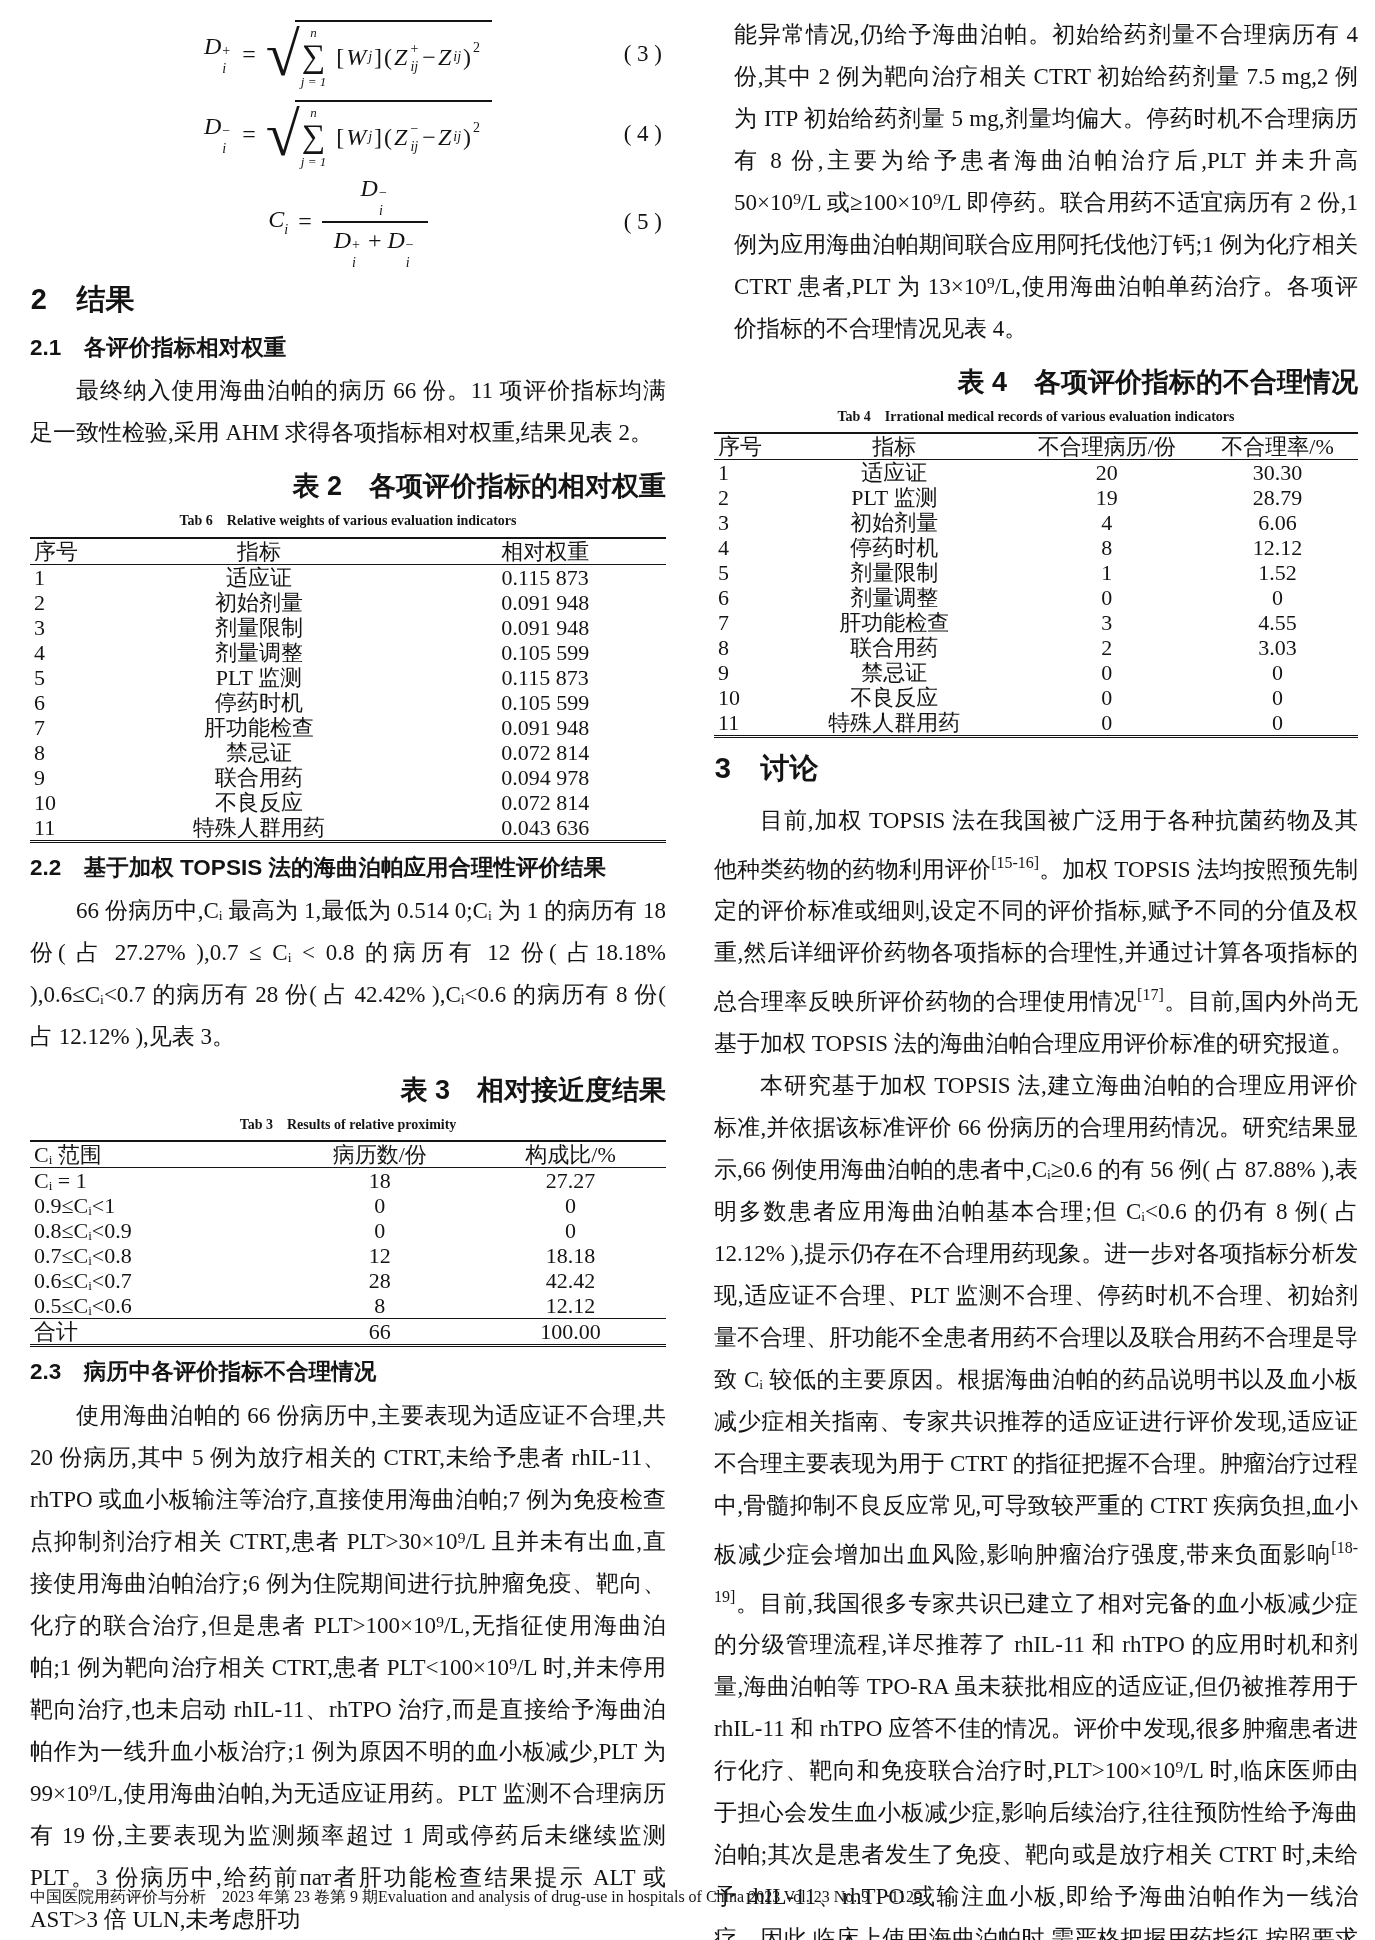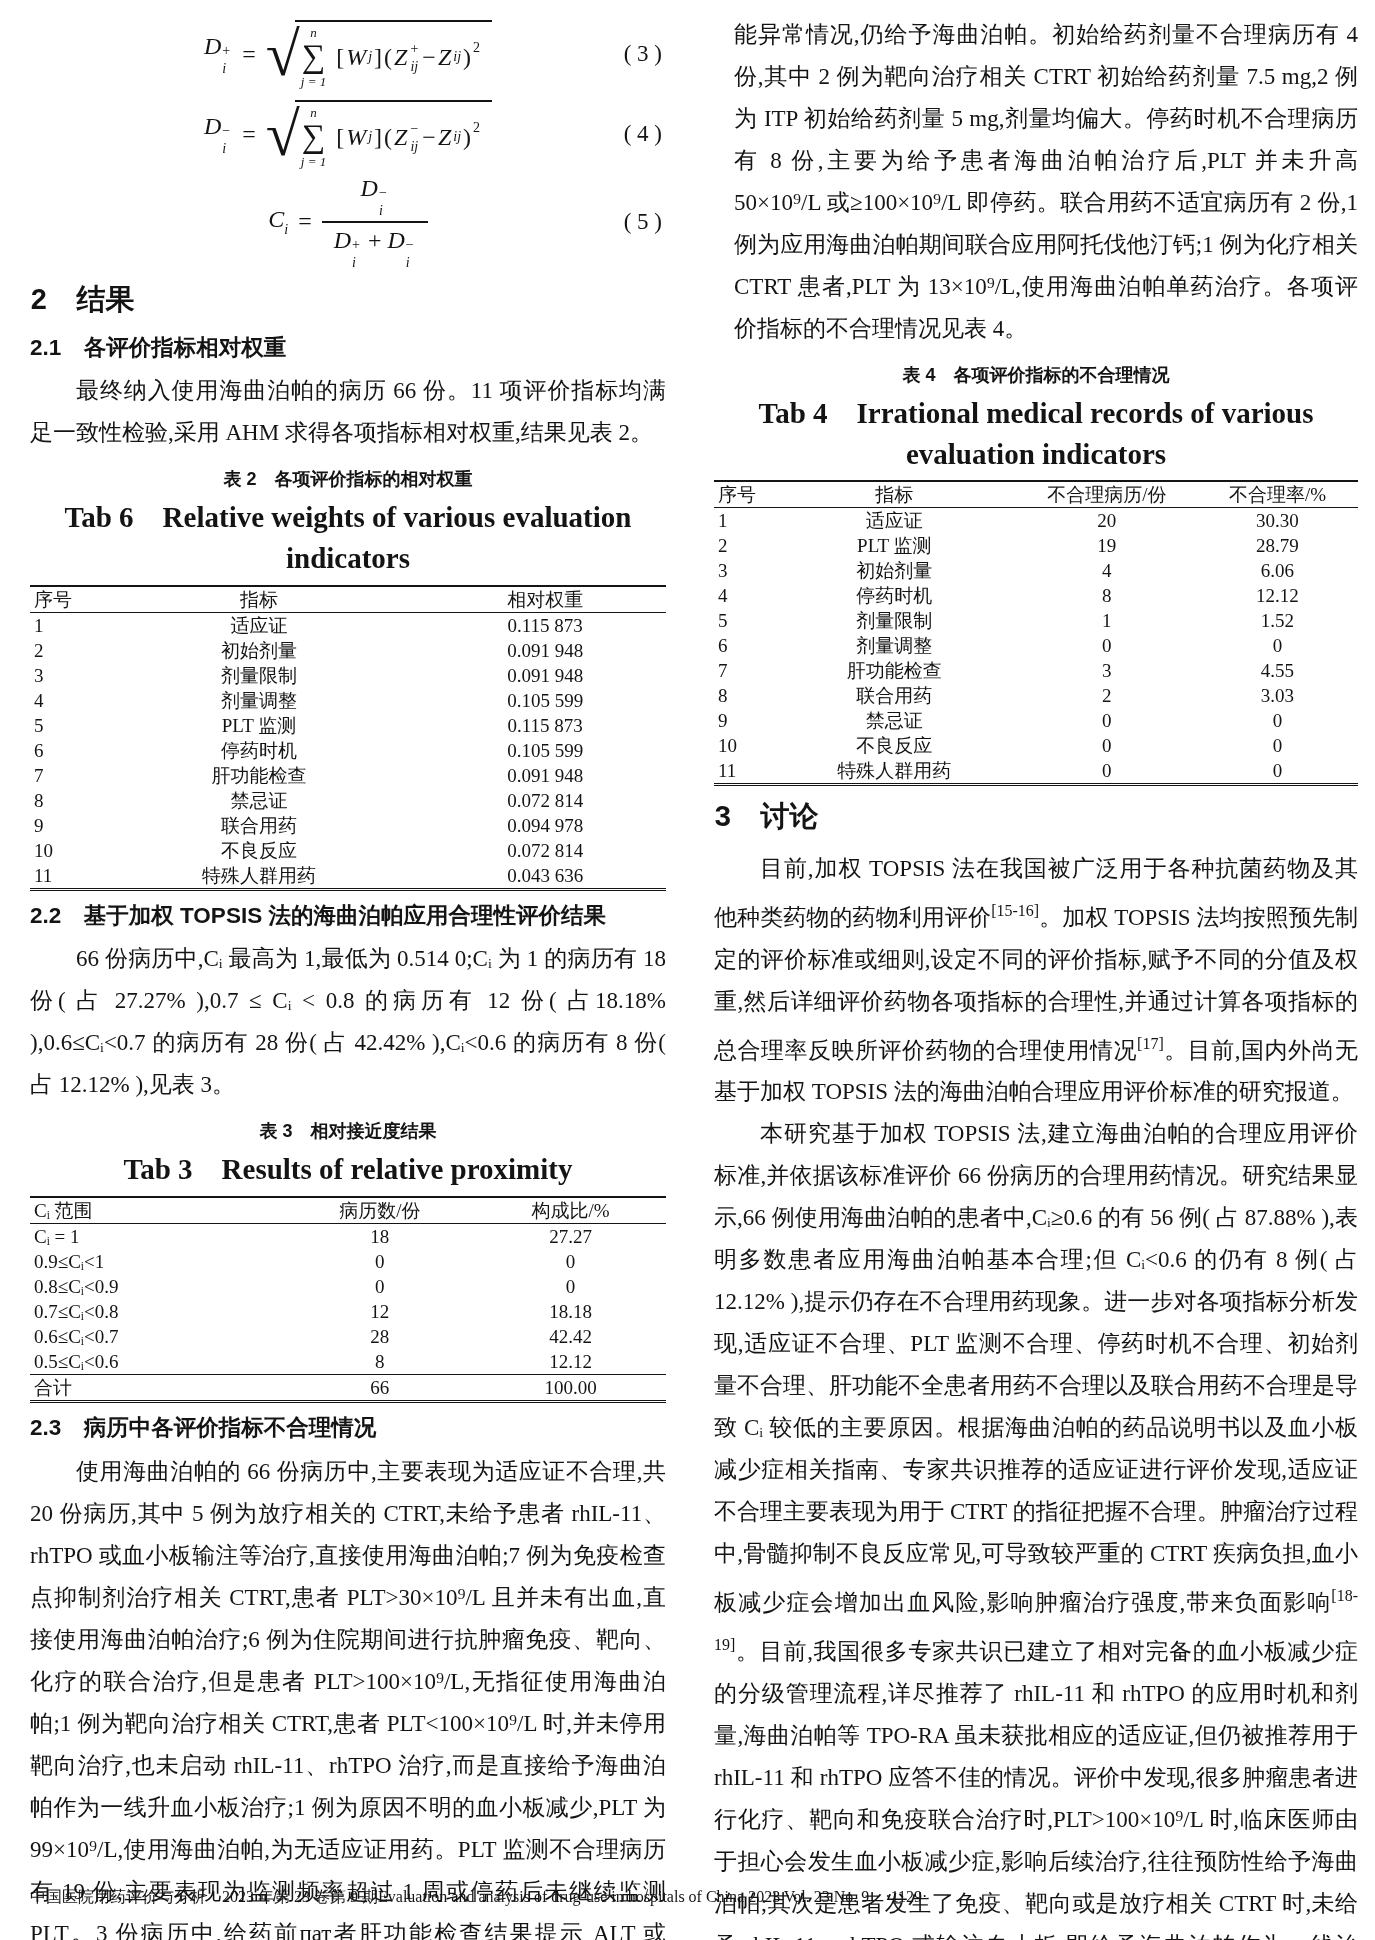--- a/index.html
+++ b/index.html
@@ -33,27 +33,27 @@
   
   h2.sec{font-family:Liberation Mono, monospace;font-size:29px;font-weight:700;
          margin:14px 0 10px;line-height:1.3;}
   h3.subsec{font-family:"Liberation Sans",sans-serif;font-size:22.5px;font-weight:700;
             margin:8px 0 6px;line-height:1.5;}
   p.body{margin:0;font-size:23px;line-height:42px;text-align:justify;text-indent:2em;}
   p.noindent{text-indent:0;margin-left:20px;}
   sup.ref{font-size:16px;}
 
   
-  .cap-zh{font-family:"Liberation Sans",sans-serif;font-weight:700;font-size:18px;
-          text-align:center;margin:12px 0 4px;line-height:1.5;}
-  .cap-en{font-family:"Liberation Serif",serif;font-weight:700;font-size:29px;
+  .cap-zh{font-family:"Liberation Sans",sans-serif;font-weight:700;font-size:27px;
+          text-align:right;margin:12px 0 4px;line-height:1.5;}
+  .cap-en{font-family:"Liberation Serif",serif;font-weight:700;font-size:14px;
           text-align:center;margin:0 0 6px;line-height:1.4;}
 
   
-  table{width:100%;border-collapse:collapse;font-size:19px;
+  table{width:100%;border-collapse:collapse;font-size:22px;
         border-top:2px solid #141414;border-bottom:3px double #141414;margin-bottom:4px;}
   th,td{font-weight:400;padding:0 4px;line-height:25px;white-space:nowrap;}
   thead th{border-bottom:1.5px solid #141414;}
   .c-l{text-align:left;}
   .c-c{text-align:center;}
   table.has-total tbody tr:last-child td{border-top:1.5px solid #141414;}
 
   
   .footer{position:absolute;left:30px;right:22px;bottom:32px;display:flex;
           align-items:baseline;font-size:16px;margin-top:48px;}

